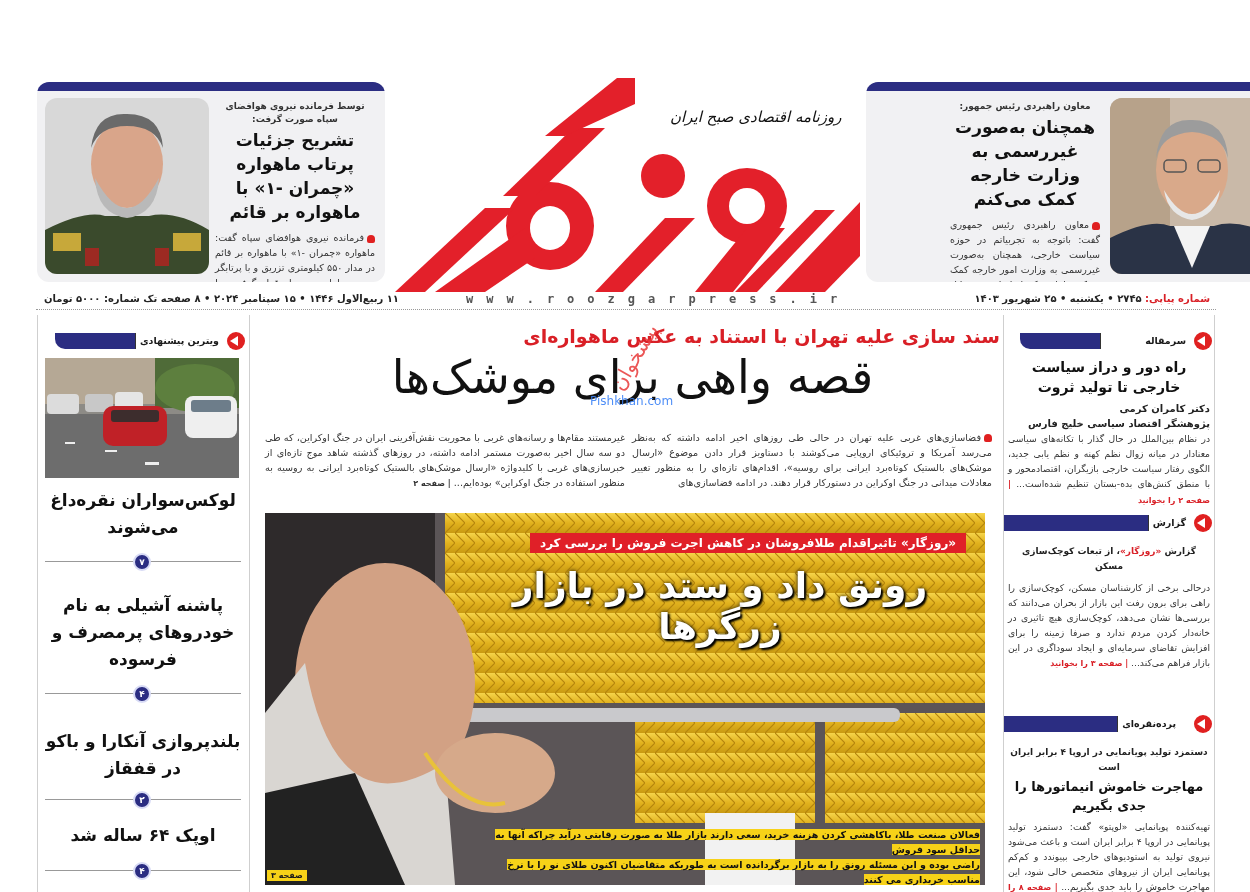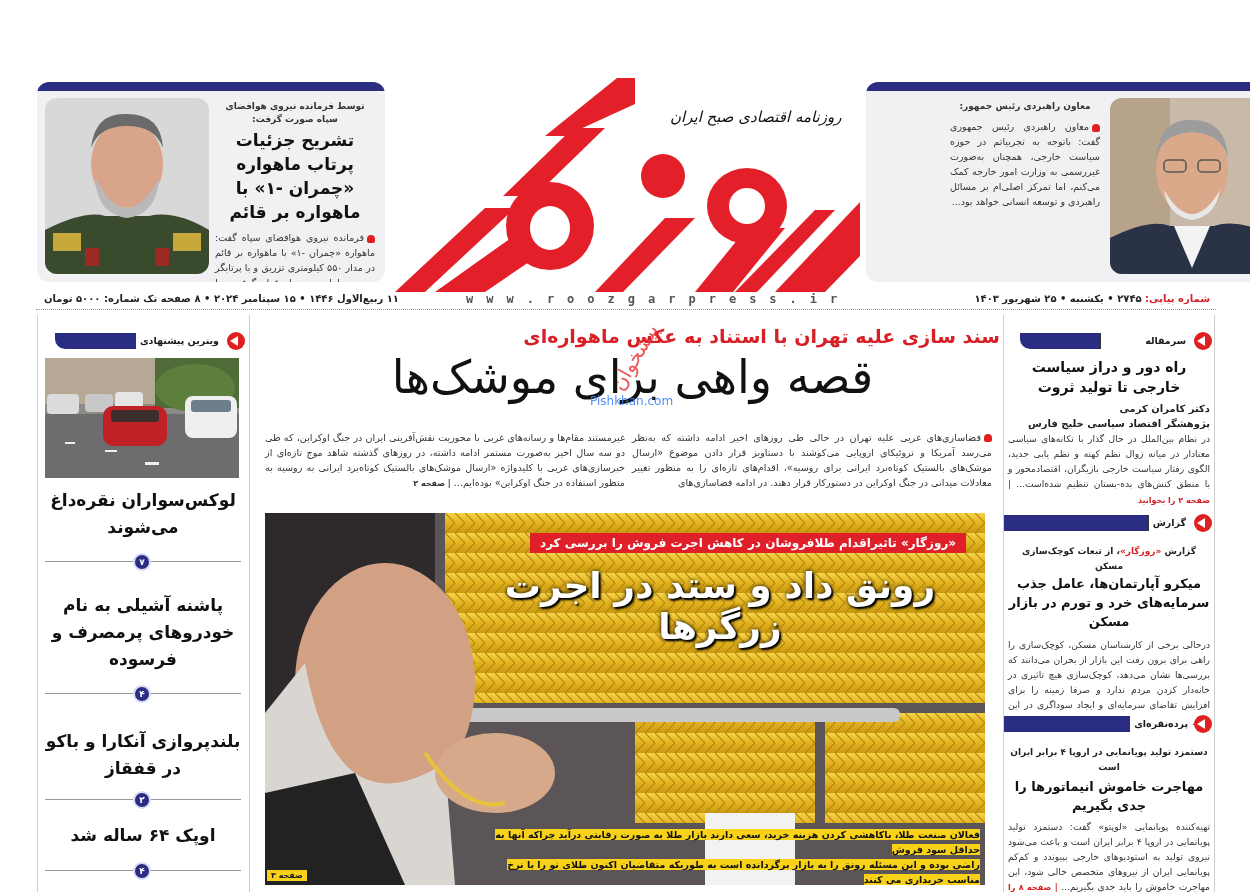--- a/index.html
+++ b/index.html
@@ -74,20 +74,21 @@
       <path d="M64 128 L82 170 L100 128 Z" fill="#f3f3f3"></path>
       <ellipse cx="82" cy="72" rx="36" ry="46" fill="#d9a98a"></ellipse>
       <path d="M46 60 Q50 20 82 22 Q116 22 118 60 Q112 36 82 34 Q52 36 46 60 Z" fill="#9c9c9c"></path>
       <path d="M54 92 Q82 140 110 92 Q106 118 82 122 Q58 118 54 92 Z" fill="#e7e7e7"></path>
       <rect x="54" y="62" width="22" height="12" rx="4" fill="none" stroke="#555" stroke-width="1.5"></rect>
       <rect x="88" y="62" width="22" height="12" rx="4" fill="none" stroke="#555" stroke-width="1.5"></rect>
     </svg>
   </div>
   <div class="text" style="right:184px; width:150px;">
     <div class="kicker">معاون راهبردی رئیس جمهور:</div>
+    <div class="top-head">همچنان به‌صورت غیررسمی به وزارت خارجه کمک می‌کنم</div>
     <div class="top-body"><span class="red-dot"></span><span>معاون راهبردی رئیس جمهوری گفت: باتوجه به تجربیاتم در حوزه سیاست خارجی، همچنان به‌صورت غیررسمی به وزارت امور خارجه کمک می‌کنم، اما تمرکز اصلی‌ام بر مسائل راهبردی و توسعه انسانی خواهد بود...</span>
       </div>
   </div>
 </div>
 
 <div class="top-box" style="left:37px; width:348px;">
   <div class="bar"></div>
   <div class="photo" style="left:8px;">
     <svg width="164" height="176" viewBox="0 0 164 176">
       <rect width="164" height="176" fill="#d8d8d8"></rect>
@@ -204,27 +205,26 @@
   <div class="side-body"><span>در نظام بین‌الملل در حال گذار با تکانه‌های سیاسی معنادار در میانه زوال نظم کهنه و نظم یابی جدید، الگوی رفتار سیاست خارجی بازیگران، اقتصادمحور و با منطق کنش‌های بده-بستان تنظیم شده‌است...</span> <span class="read-more">| صفحه ۲ را بخوانید</span></div>
 </div>
 
 <div class="sec-head" style="left:1004px; top:513px; width:208px;">
   <div class="fill" style="left:0; width:150px; border-radius:0;"></div>
   <div class="label" style="right:22px;">گزارش</div>
   <div class="badge"></div>
 </div>
 <div style="position:absolute; left:1008px; top:544px; width:202px;">
   <div class="side-sub" style="font-size:9px;text-align:center;"><span>گزارش</span> <span style="color:#d91f26;">«روزگار»</span>، <span>از تبعات کوچک‌سازی مسکن</span></div>
-  <div class="side-head" style="font-size:13px; line-height:19px;">میکرو آپارتمان‌ها، عامل جذب سرمایه‌های خرد و تورم در بازار مسکن</div>
   <div class="side-body" style="margin-top:6px;"><span>درحالی برخی از کارشناسان مسکن، کوچک‌سازی را راهی برای برون رفت این بازار از بحران می‌دانند که بررسی‌ها نشان می‌دهد، کوچک‌سازی هیچ تاثیری در خانه‌دار کردن مردم ندارد و صرفا زمینه را برای افزایش تقاضای سرمایه‌ای و ایجاد سوداگری در این بازار فراهم می‌کند...</span> <span class="read-more">| صفحه ۳ را بخوانید</span></div>
 </div>
 
 <div class="sec-head" style="left:1004px; top:714px; width:208px;">
   <div class="fill" style="left:0; width:145px; border-radius:0;"></div>
-  <div class="label" style="right:20px;">پرده‌نقره‌ای</div>
+  <div class="label" style="right:32px;">پرده‌نقره‌ای</div>
   <div class="badge"></div>
 </div>
 <div style="position:absolute; left:1008px; top:745px; width:202px;">
   <div class="side-sub" style="font-size:9px;">دستمزد تولید پویانمایی در اروپا ۴ برابر ایران است</div>
   <div class="side-head" style="font-size:13px; line-height:19px; margin-top:2px;">مهاجرت خاموش انیماتورها را جدی بگیریم</div>
   <div class="side-body" style="margin-top:4px;"><span>تهیه‌کننده پویانمایی «لوپتو» گفت: دستمزد تولید پویانمایی در اروپا ۴ برابر ایران است و باعث می‌شود نیروی تولید به استودیوهای خارجی بپیوندد و کم‌کم پویانمایی ایران از نیروهای متخصص خالی شود، این مهاجرت خاموش را باید جدی بگیریم...</span> <span class="read-more">| صفحه ۸ را بخوانید</span></div>
 </div>
 
 <div class="kicker-red">سند سازی علیه تهران با استناد به عکس ماهواره‌ای</div>
 <div class="main-head">قصه واهی برای موشک‌ها</div>
@@ -257,18 +257,18 @@
 
     <ellipse cx="120" cy="170" rx="90" ry="120" fill="#d2a184"></ellipse>
     <path d="M40 150 Q70 320 180 250 L190 372 L0 372 L0 200 Z" fill="#d9d6d2"></path>
     <path d="M0 280 L90 260 L140 372 L0 372 Z" fill="#222"></path>
     <ellipse cx="230" cy="260" rx="60" ry="40" fill="#d6a98a"></ellipse>
     <path d="M160 240 Q200 300 240 290" stroke="#e8c23a" stroke-width="4" fill="none"></path>
     <rect x="440" y="300" width="90" height="72" fill="#f2f2f2"></rect>
   </svg>
 </div>
 <div class="photo-kicker">«روزگار» تاثیراقدام طلافروشان در کاهش اجرت فروش را بررسی کرد</div>
-<div class="photo-head">رونق داد و ستد در اجرت زرگرها</div>
+<div class="photo-head">رونق داد و ستد در بازار زرگرها</div>
 <div class="photo-caption">
   <span>فعالان صنعت طلا، باکاهشی کردن هزینه خرید، سعی دارند بازار طلا به صورت رقابتی درآید چراکه آنها به حداقل سود فروش</span><br>
   <span>راضی بوده و این مسئله رونق را به بازار برگردانده است به طوریکه متقاضیان اکنون طلای نو را با نرخ مناسب خریداری می کنند</span>
 </div>
 <div class="photo-page">صفحه ۳</div>
 
 </body></html>

